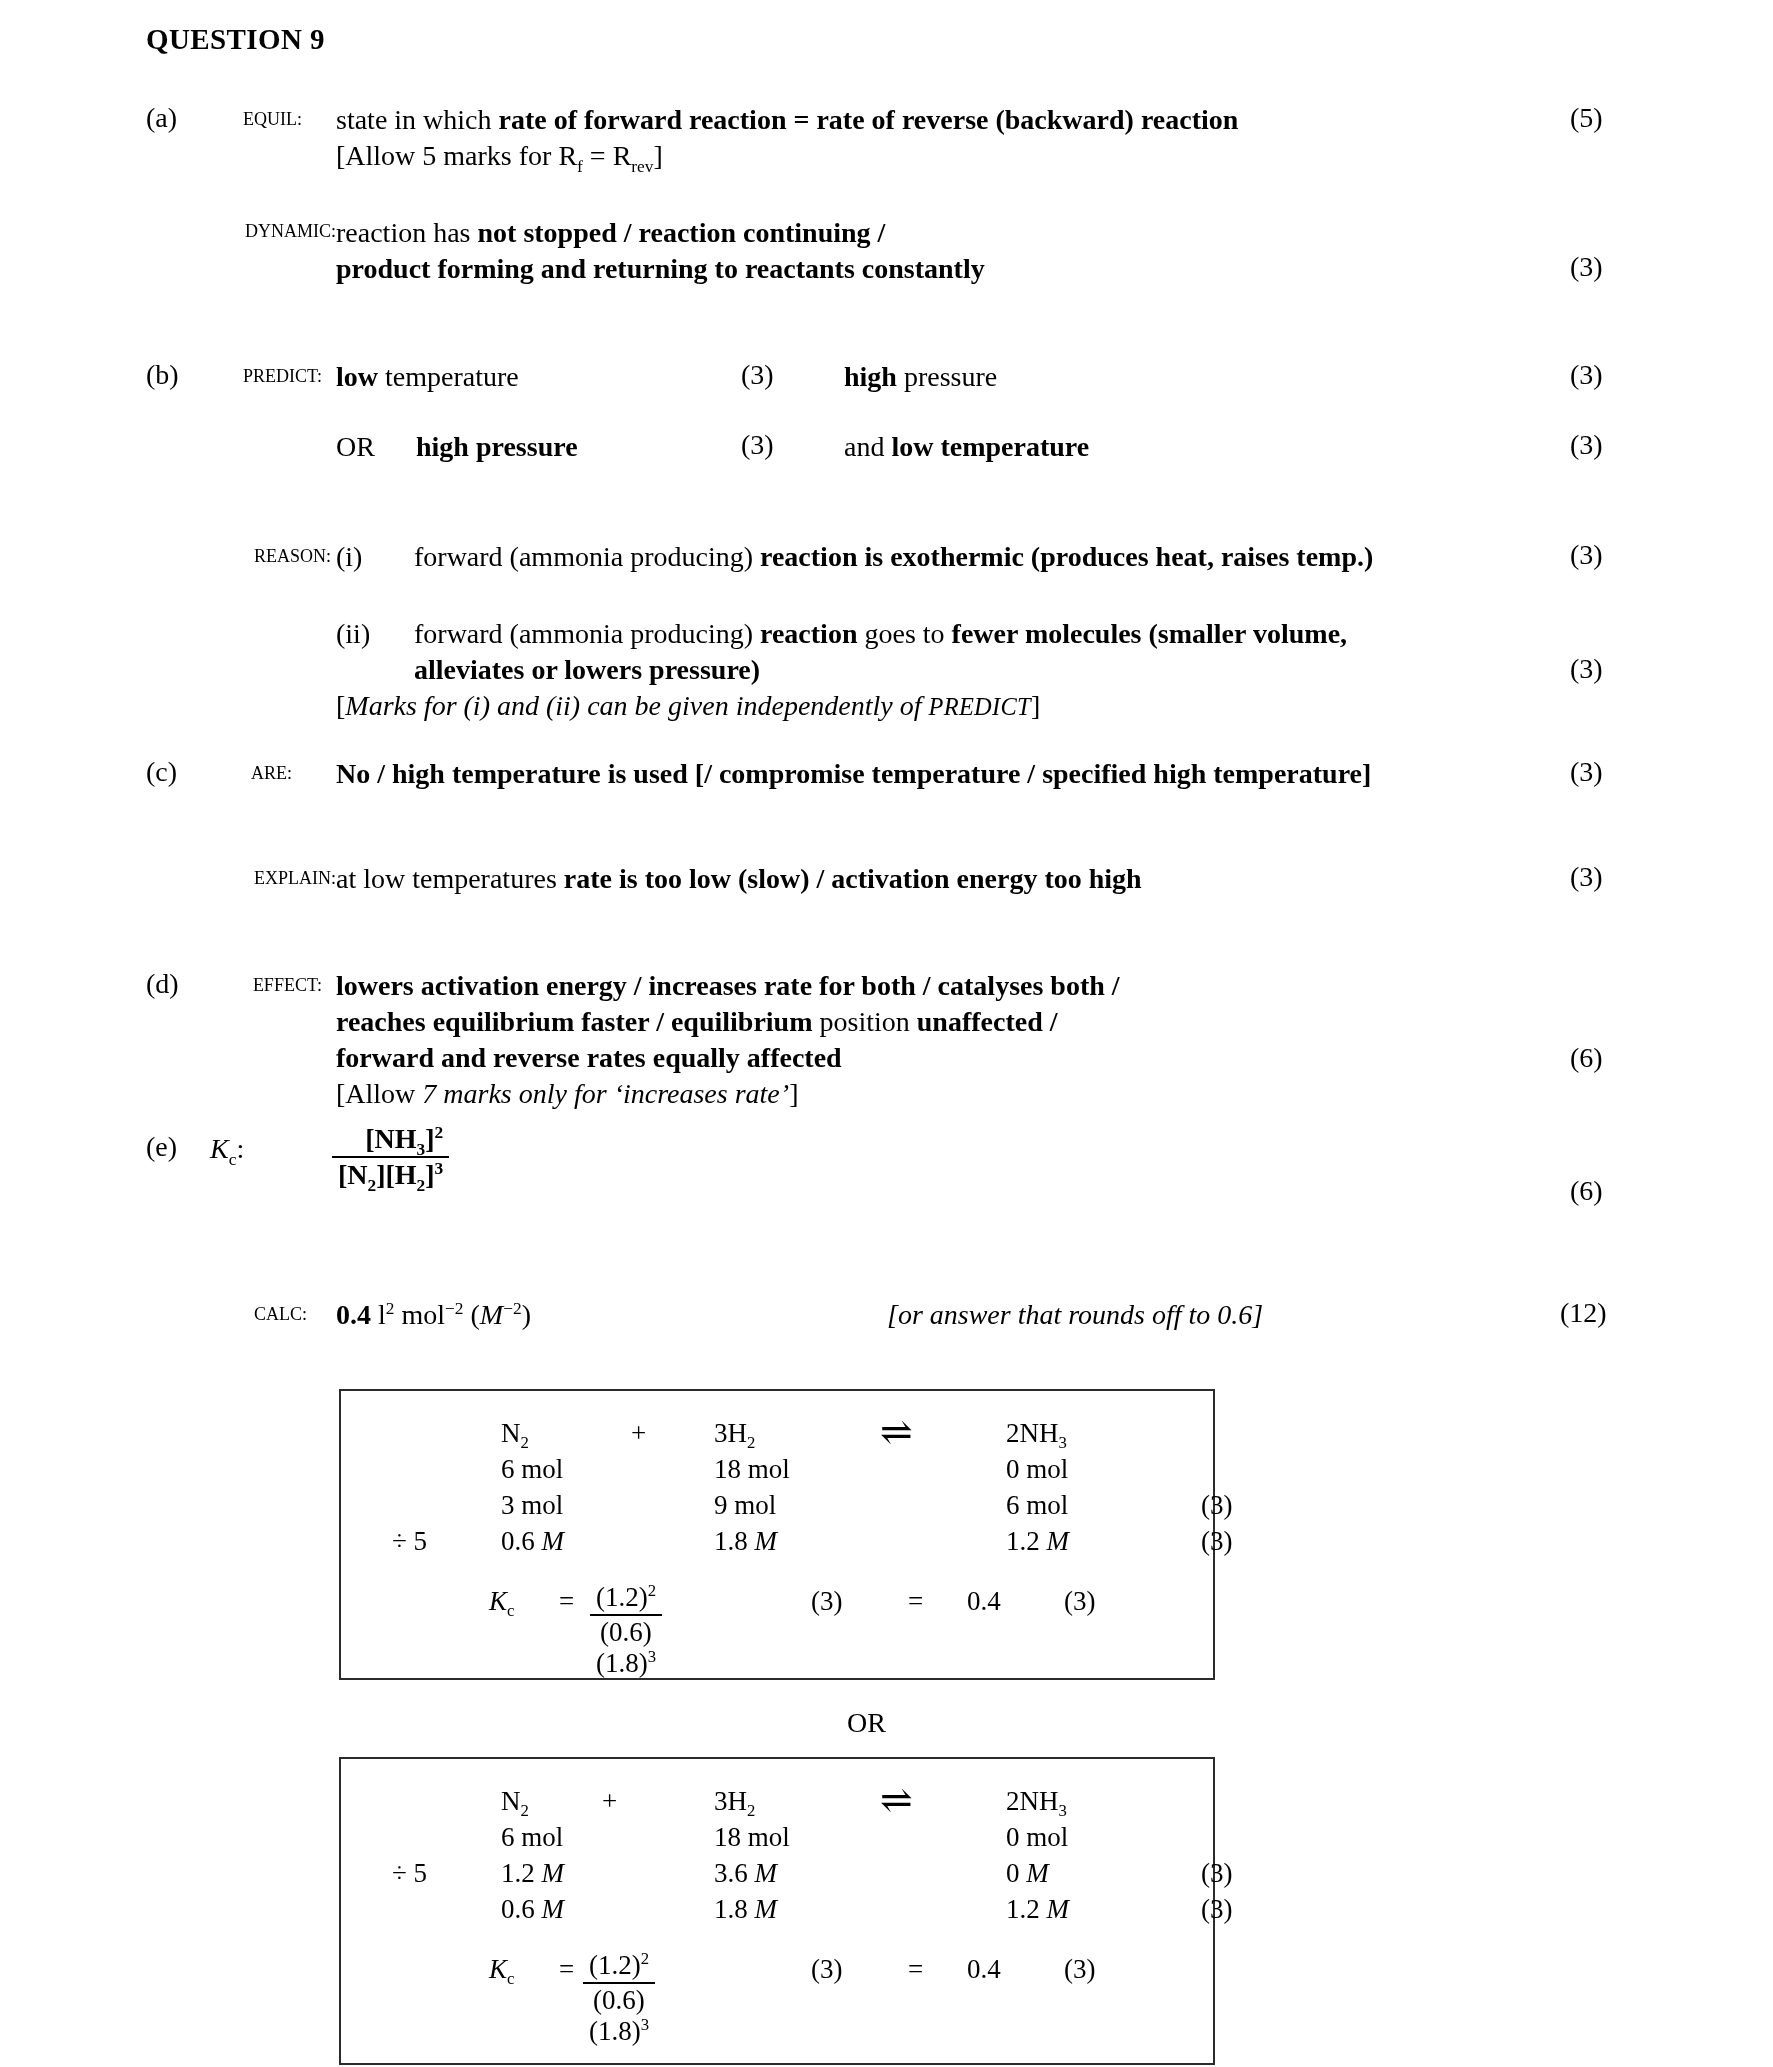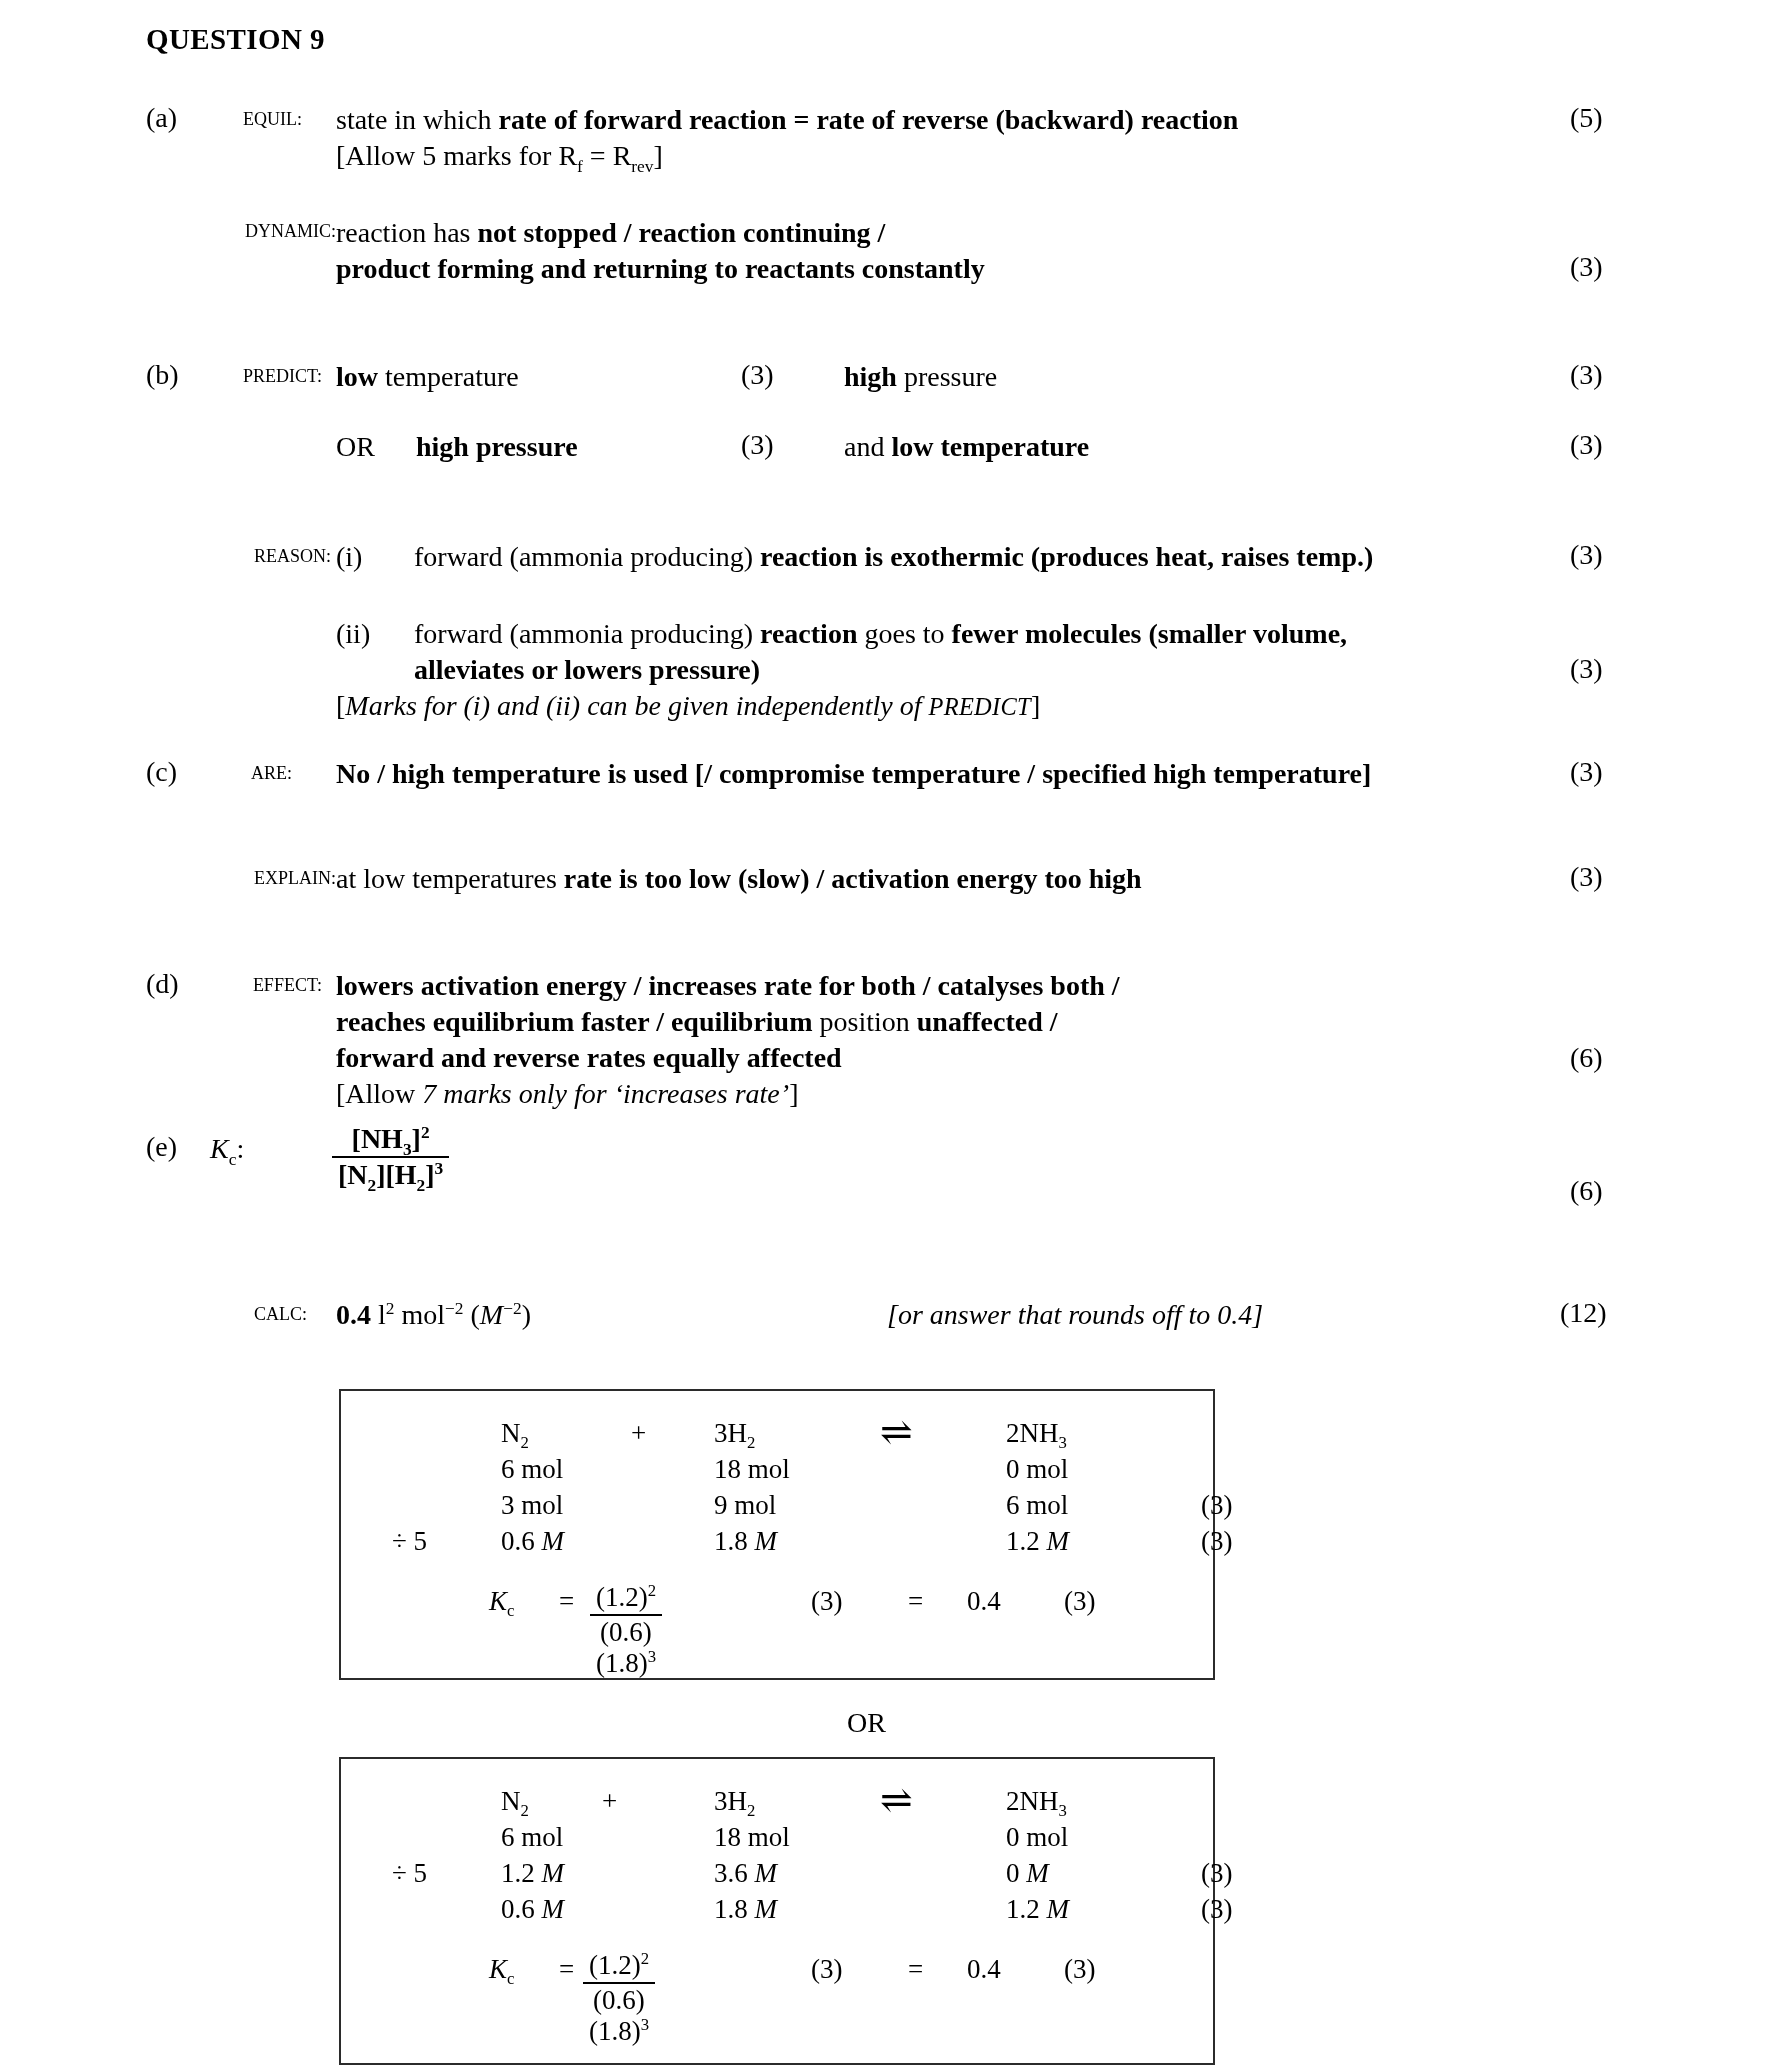--- a/index.html
+++ b/index.html
@@ -29,21 +29,21 @@
   .col-body   { position:absolute; font-size:28px; line-height:36px; }
   .col-mark   { position:absolute; width:117px; text-align:left; font-size:28px; }
 
   .inline-mark { position:absolute; font-size:28px; }
 
   
   .frac { display:inline-block; text-align:center; vertical-align:middle;
           line-height:1.15; }
   .frac .num { display:block; padding:0 5.9px 1px 5.9px; border-bottom:2px solid #000; }
   .frac .den { display:block; padding:1px 5.9px 0 5.9px; }
-  .frac-left { text-align:center; }
+  .frac-left { text-align:right; }
 
   
   .calcbox {
     position:absolute;
     border:2px solid #2b2b2b;
     box-sizing:border-box;
     background:#fff;
   }
   .eqtable { position:absolute; font-size:27px; }
   .eqrow { position:relative; height:36px; }
@@ -144,21 +144,21 @@
   <div style="position:absolute; left:332px; top:1123px; font-size:28px;">
     <span class="frac b frac-left">
       <span class="num"><span>[NH</span><sub>3</sub><span>]</span><sup>2</sup></span>
       <span class="den"><span>[N</span><sub>2</sub><span>][H</span><sub>2</sub><span>]</span><sup>3</sup></span>
     </span>
   </div>
   <div class="col-mark" style="left:1570px; top:1175px;">(6)</div>
 
   <div class="col-tag" style="left:185px; top:1304px; width:122px;">CALC:</div>
   <div class="col-body" style="left:336px; top:1297px; width:546px;"><span class="b">0.4</span><span>&nbsp;</span><span>l</span><sup>2</sup><span> mol</span><sup>−2</sup><span> (</span><span class="i">M</span><sup>−2</sup><span>)</span></div>
-  <div class="col-body i" style="left:887px; top:1297px; width:605px;">[or answer that rounds off to 0.4]</div>
+  <div class="col-body i" style="left:887px; top:1297px; width:605px;">[or answer that rounds off to 0.6]</div>
   <div class="col-mark" style="left:1560px; top:1297px;">(12)</div>
 
   <div class="calcbox" style="left:339px; top:1389px; width:876px; height:291px;">
     <div class="eqtable" style="left:51px; top:27px;">
 
       <div class="eqrow">
         <span class="c-div"></span>
         <span class="c-a">N<sub>2</sub></span>
         <span class="c-plus">+</span>
         <span class="c-b">3H<sub>2</sub></span>

